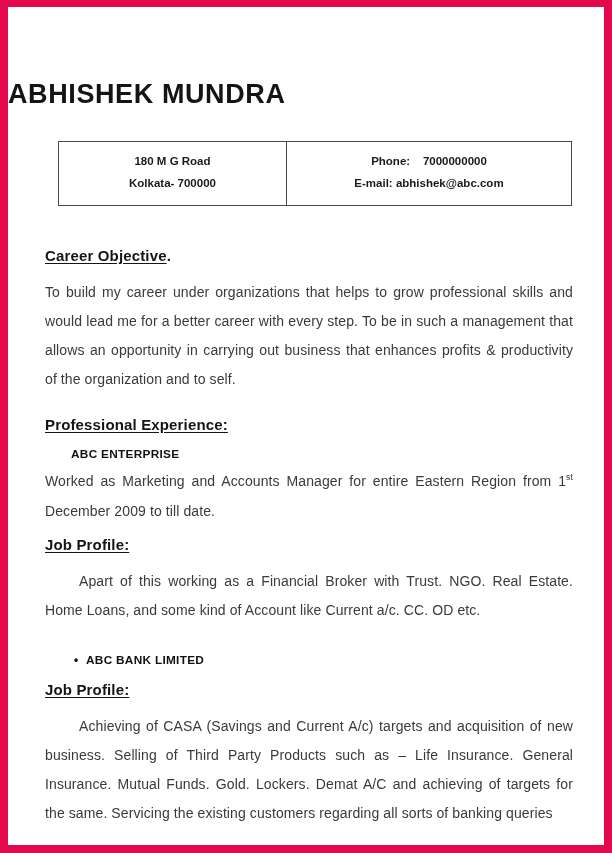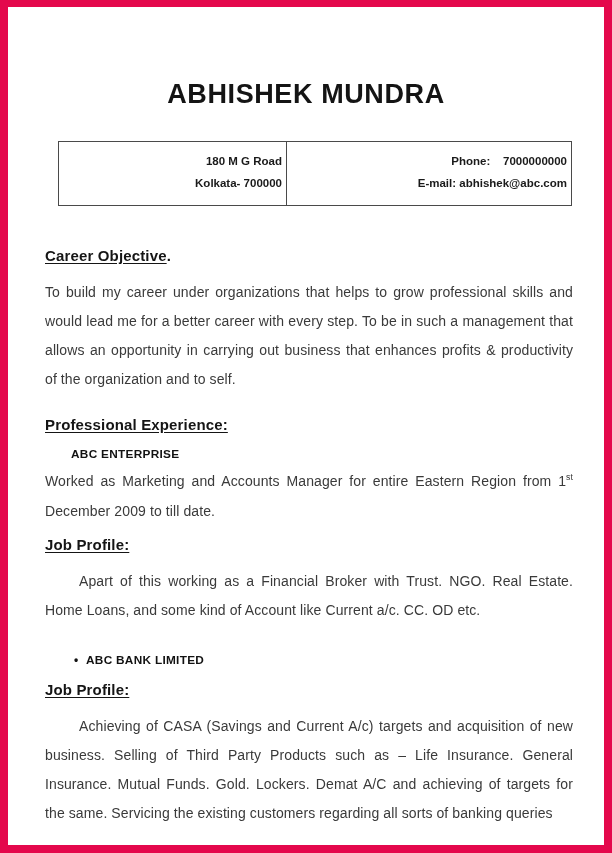--- a/index.html
+++ b/index.html
@@ -33,41 +33,41 @@
     width: 100%;
     height: 100%;
     background: #ffffff;
     padding: 0;
   }
 
   
   .doc-name {
     margin: 0;
     padding-top: 72px;
-    text-align: center;
+    text-align: left;
     font-size: 27px;
     font-weight: bold;
     letter-spacing: 0.6px;
     color: #141414;
     font-family: "Liberation Sans", sans-serif;
   }
 
   
   .contact-table {
     position: absolute;
     left: 50px;
     top: 134px;
     width: 497px;
     border-collapse: collapse;
     border: 1px solid #4a4a4a;
     table-layout: fixed;
   }
   .contact-table td {
     border: 1px solid #4a4a4a;
-    text-align: right;
+    text-align: center;
     vertical-align: middle;
     padding: 8px 4px 10px 4px;
     font-size: 11.5px;
     font-weight: bold;
     color: #1a1a1a;
     line-height: 1.95;
   }
   .contact-table td.col-left { width: 219px; }
   .contact-table td.col-right { width: 276px; }
   .contact-line { display: block; white-space: pre; }

